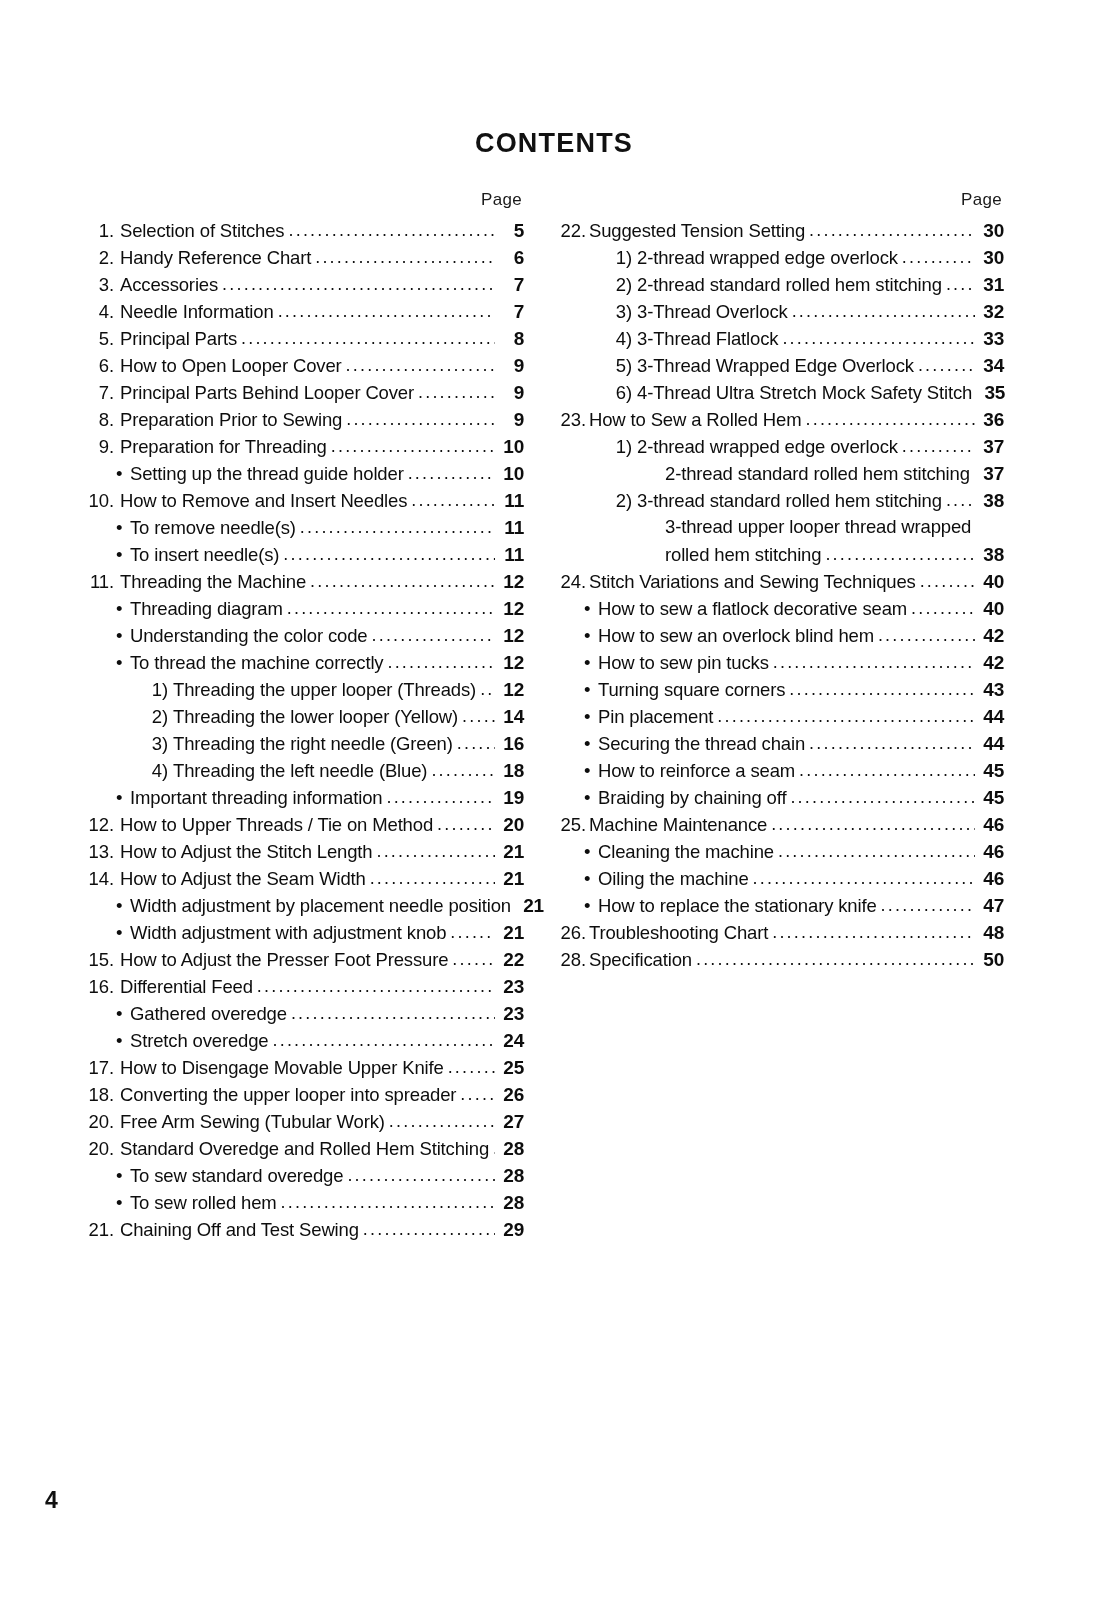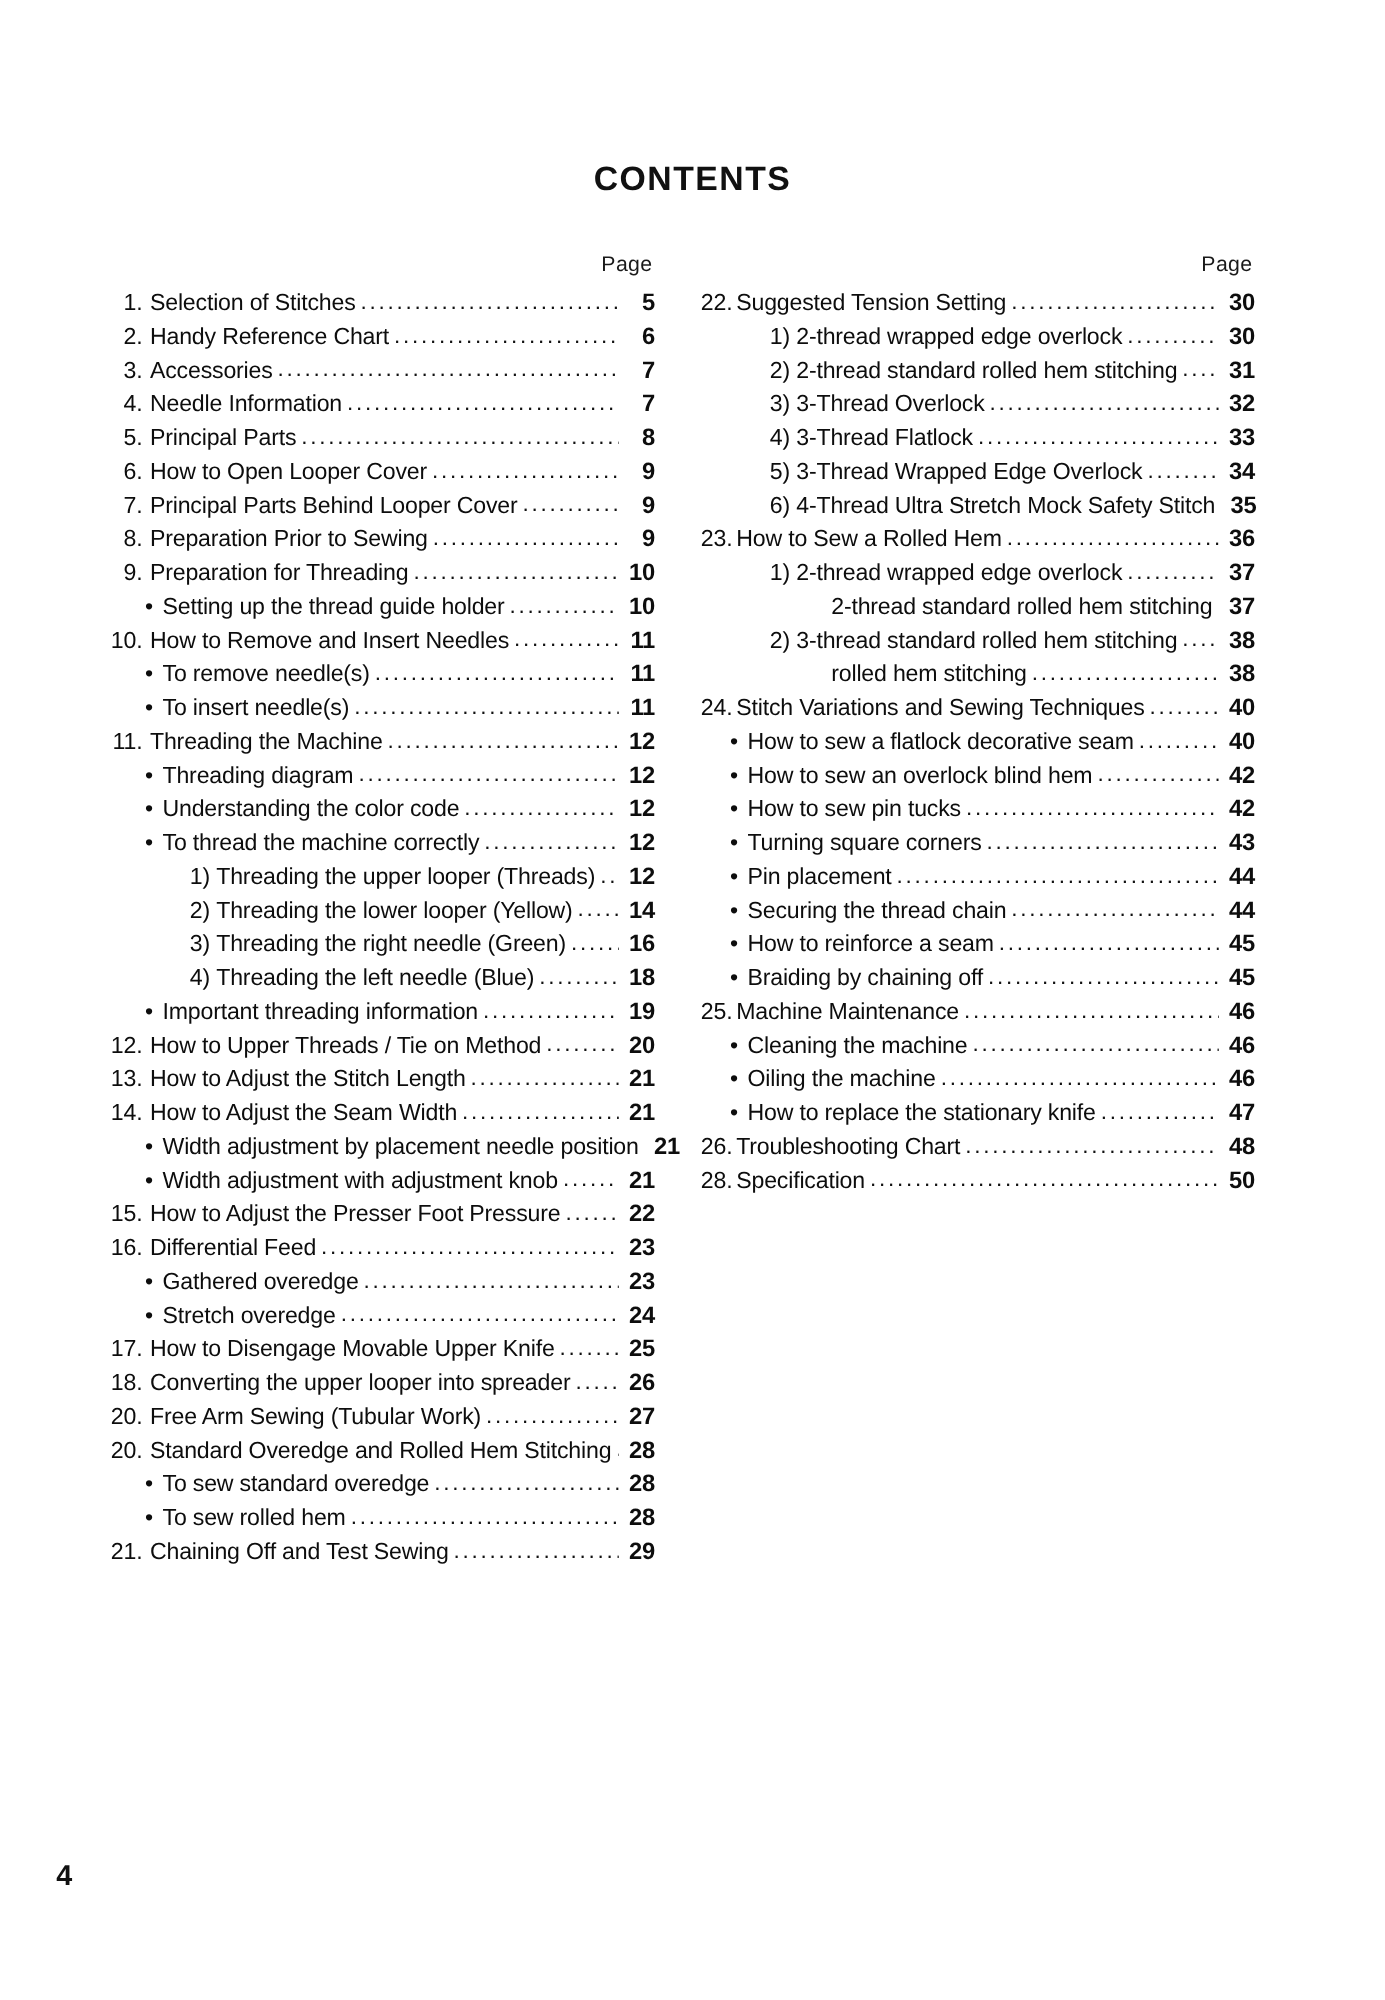--- a/index.html
+++ b/index.html
@@ -26,21 +26,21 @@
     font-size: 27px;
     font-weight: bold;
     letter-spacing: 1.2px;
     color: #111;
     margin-top: 48px;
   }
 
   
   .toc-columns {
     position: absolute;
-    top: 202px;
+    top: 190px;
     left: 0;
     width: 1108px;
     display: flex;
     align-items: flex-start;
   }
   .toc-column {
     position: relative;
   }
   .toc-column.left {
     margin-left: 84px;
@@ -435,20 +435,26 @@
           <span class="label">2-thread standard rolled hem stitching</span>
           <span class="leader">..........................................................................................</span>
           <span class="pg">37</span>
         </div>
         <div class="entry lvl3">
           <span class="num">2)</span>
           <span class="label">3-thread standard rolled hem stitching</span>
           <span class="leader">..........................................................................................</span>
           <span class="pg">38</span>
         </div>
+        <div class="entry lvl3c nolead">
+          <span class="num"></span>
+          <span class="label">3-thread upper looper thread wrapped</span>
+          <span class="leader"></span>
+          <span class="pg"></span>
+        </div>
         <div class="entry lvl3c">
           <span class="num"></span>
           <span class="label">rolled hem stitching</span>
           <span class="leader">..........................................................................................</span>
           <span class="pg">38</span>
         </div>
         <div class="entry lvl1">
           <span class="num">24.</span>
           <span class="label">Stitch Variations and Sewing Techniques</span>
           <span class="leader">..........................................................................................</span>

